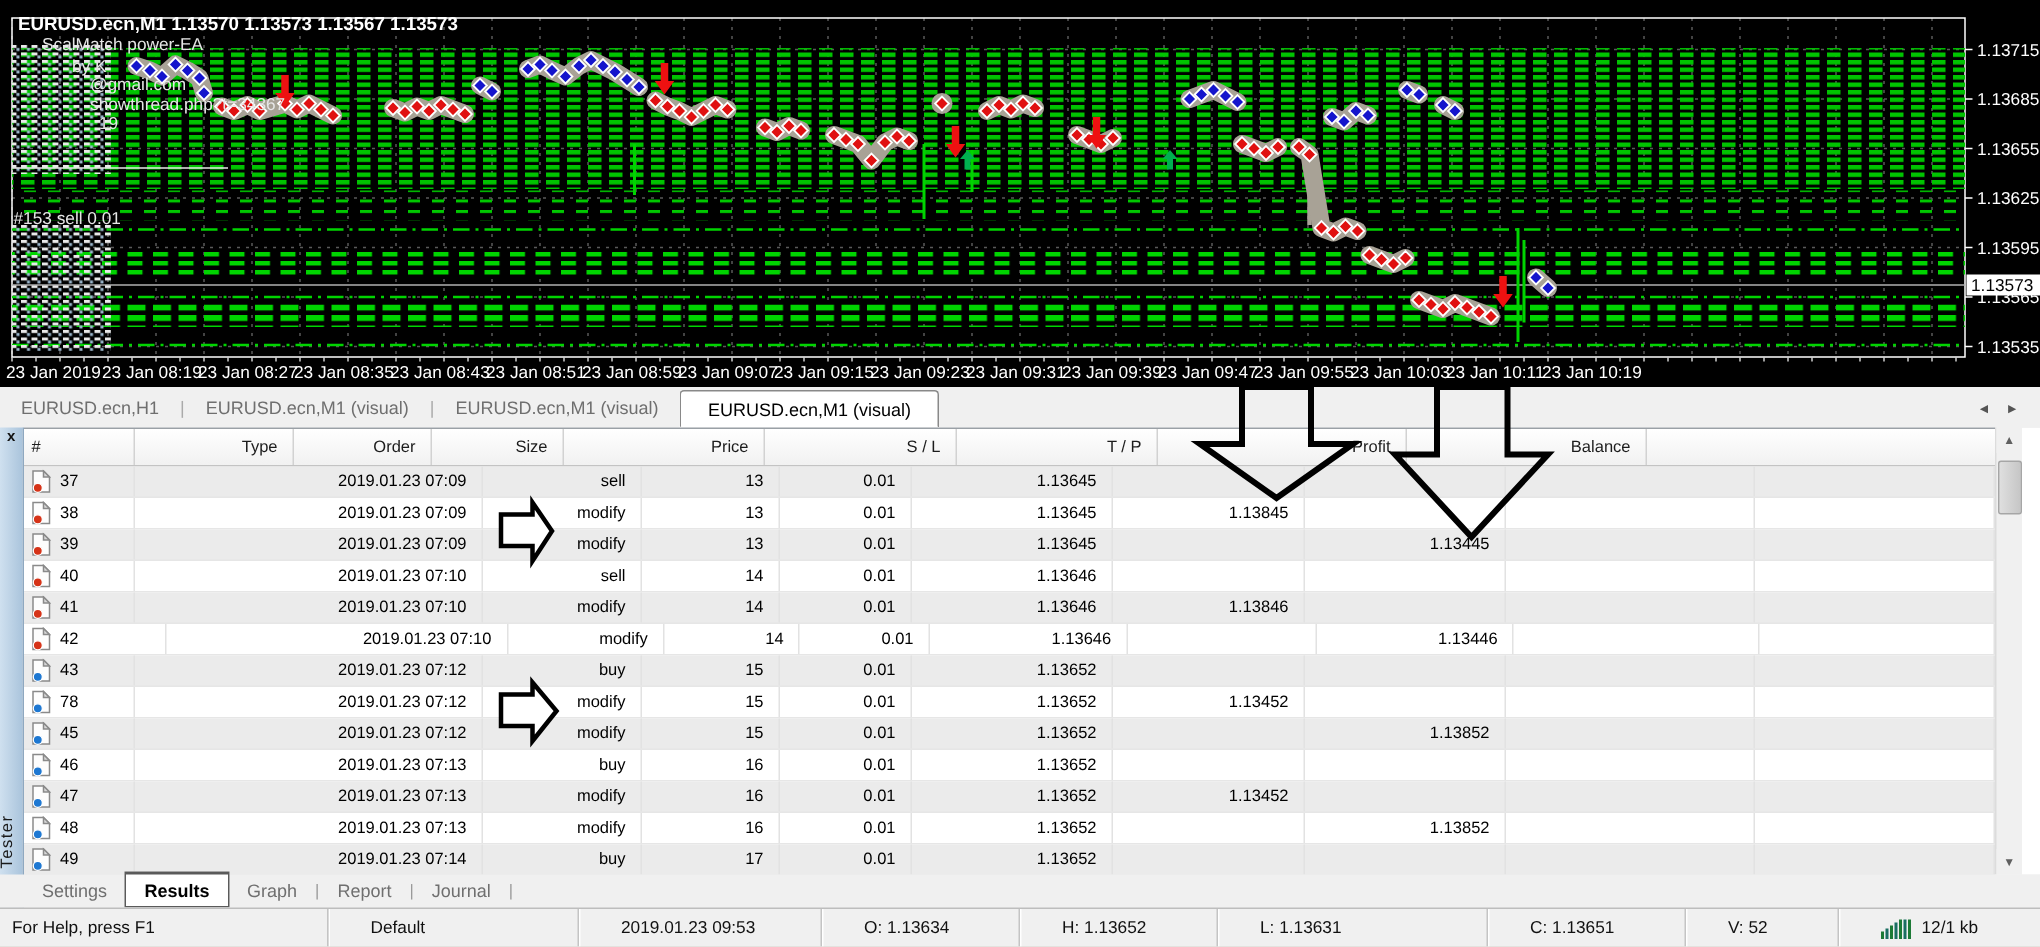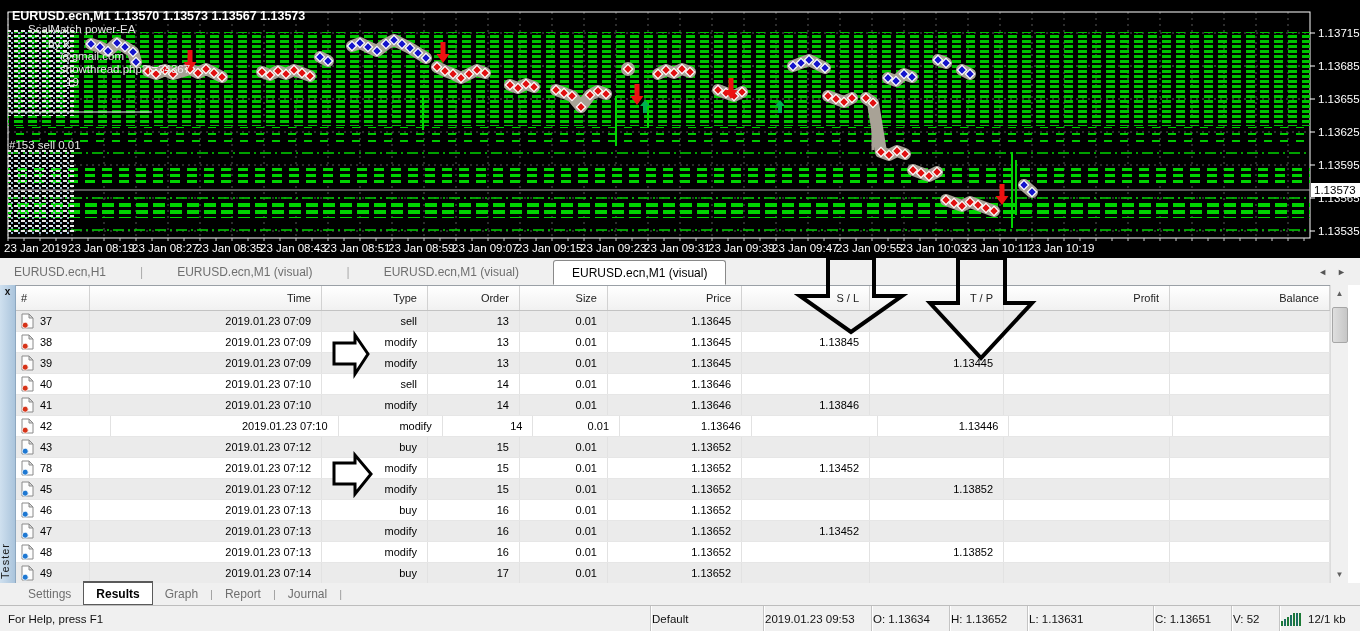--- a/index.html
+++ b/index.html
@@ -3,21 +3,21 @@
 <meta charset="utf-8">
 <style>
   html,body{margin:0;padding:0;background:#d4d0c8;}
   .app{position:relative;width:1360px;height:631px;background:#f0f0f0;overflow:hidden;
        font-family:"Liberation Sans",sans-serif;font-size:11px;color:#000;}
   
   .chart-wrap{position:absolute;left:0;top:0;width:1360px;height:258px;background:#000;}
   .chart-wrap svg{display:block;}
   
   .chart-tabs{position:absolute;left:0;top:258px;width:1360px;height:27px;background:#f0f0f0;
-              border-bottom:1px solid #d5d5d5;display:flex;align-items:stretch;gap:20px;}
+              border-bottom:1px solid #d5d5d5;display:flex;align-items:stretch;}
   .ctab{display:flex;align-items:center;padding:0 14px;color:#6f6f6f;font-size:12px;cursor:default;}
   .ctab-sep{display:flex;align-items:center;color:#aaa;font-size:12px;}
   .ctab.active{background:#fff;border:1px solid #898989;border-bottom:1px solid #fff;
                color:#000;margin-top:2px;border-radius:3px 3px 0 0;padding:0 18px;}
   .ctab-nav{margin-left:auto;display:flex;align-items:center;gap:10px;padding-right:14px;color:#555;font-size:9px;}
   .ctab-nav span{cursor:pointer;}
   
   .panel{position:absolute;left:0;top:285px;width:1360px;height:298px;background:#fff;}
   .side-strip{position:absolute;left:0;top:0;width:15px;height:320px;
               background:linear-gradient(90deg,#cfe0ef,#aac4dc);border-right:1px solid #8ea8c0;}
@@ -47,21 +47,21 @@
   .btabs{position:absolute;left:0;top:583px;width:1360px;height:22px;background:#f0f0f0;display:flex;align-items:stretch;
          padding-left:16px;box-sizing:border-box;}
   .btab{display:flex;align-items:center;padding:0 12px;color:#6f6f6f;font-size:12px;cursor:default;}
   .btab.active{background:#fff;border:1px solid #5a5a5a;border-top-width:2px;color:#000;font-weight:bold;margin-top:-2px;}
   .btab-sep{display:flex;align-items:center;color:#9a9a9a;}
   
   .statusbar{position:absolute;left:0;top:605px;width:1360px;height:26px;background:#f0f0f0;
              border-top:1px solid #bdbdbd;display:flex;align-items:center;font-size:11.5px;color:#111;}
   .sb-help{flex:1 1 auto;padding-left:8px;}
   .sb-seg{flex:0 0 auto;border-left:1px solid #c4c4c4;box-shadow:inset 1px 0 0 #fff;
-          padding:0 1px;height:100%;display:flex;align-items:center;}
+          padding:0 28px;height:100%;display:flex;align-items:center;}
   .sb-kb{display:flex;align-items:center;gap:5px;}
   
   .anno{position:absolute;left:0;top:0;width:1360px;height:631px;pointer-events:none;z-index:60;}
 </style>
 </head>
 <body>
 
 <div class="app">
 
   <div class="chart-wrap">
@@ -416,21 +416,20 @@
   </div>
 
   <div class="panel">
     <div class="side-strip">
       <div class="panel-close">x</div>
       <div class="side-label">Tester</div>
     </div>
     <div class="tbl" id="results-table">
         <div class="trow thead">
           <div class="cell first" style="width: 74px;">#</div>
-          <div class="cell" style="width: 232px;">Time</div>
           <div class="cell" style="width: 106px;">Type</div>
           <div class="cell" style="width: 92px;">Order</div>
           <div class="cell" style="width: 88px;">Size</div>
           <div class="cell" style="width: 134px;">Price</div>
           <div class="cell" style="width: 128px;">S / L</div>
           <div class="cell" style="width: 134px;">T / P</div>
           <div class="cell" style="width: 166px;">Profit</div>
           <div class="cell" style="width: 160px;">Balance</div>
         </div>
         <div class="trow zebra">

